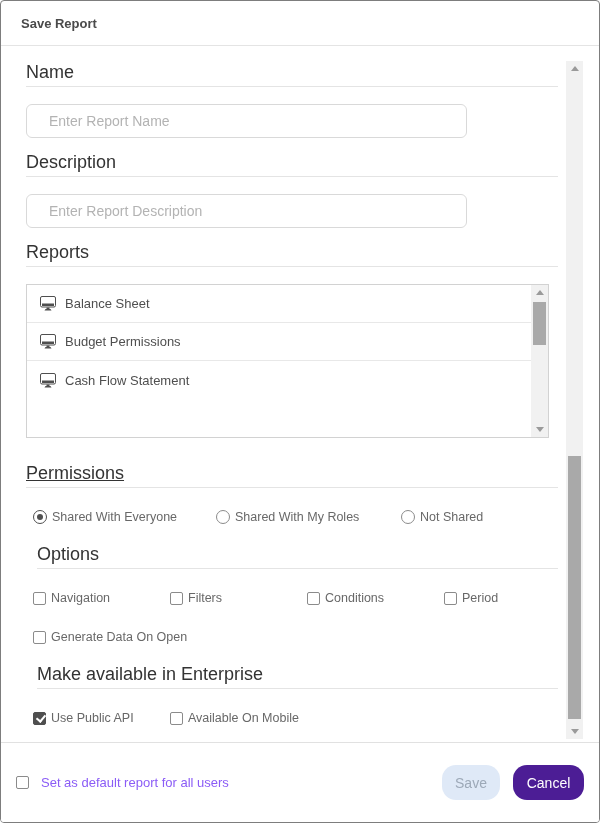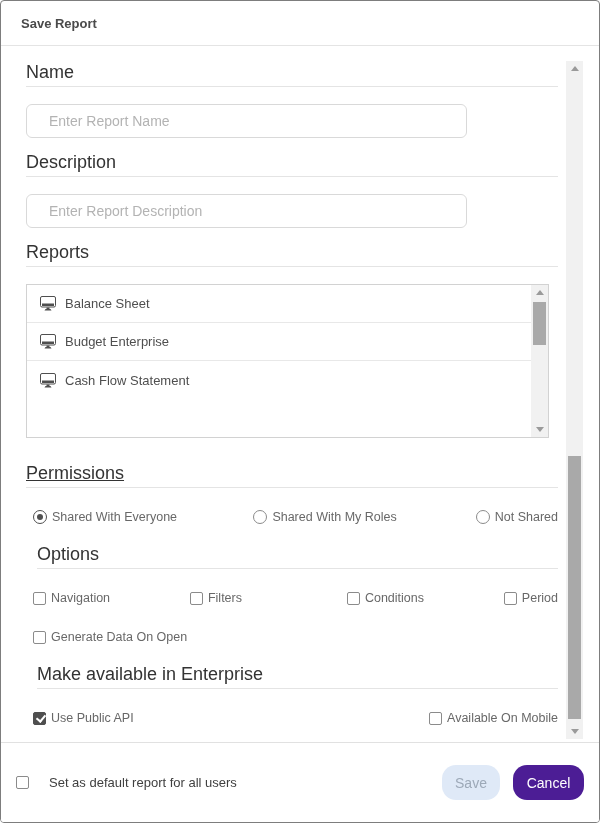--- a/index.html
+++ b/index.html
@@ -35,21 +35,21 @@
   .sec-label {
     font-size: 18px; color: #333;
     line-height: 15px;
     padding-bottom: 6px;
     border-bottom: 1px solid #e4e4e4;
   }
   .mt18 { margin-top: 18px; }
   .mt17 { margin-top: 17px; }
   .mt28 { margin-top: 28px; text-decoration: underline; }
   .mt22 { margin-top: 22px; margin-left: 11px; }
-  .mt21 { margin-top: 21px; justify-content: space-between; }
+  .mt21 { margin-top: 21px; }
   .mt23 { margin-top: 23px; }
 
   .text-input {
     margin-top: 17px;
     width: 441px; height: 34px;
     border: 1px solid #d9d9d9; border-radius: 6px;
     padding: 0 10px 0 22px;
     font-family: Liberation Sans, sans-serif;
     font-size: 14px; color: #555;
     outline: none;
@@ -150,21 +150,21 @@
 
   
   .footer {
     position: absolute; left: 0; right: 0; bottom: 0;
     height: 80px;
     border-top: 1px solid #e1e1e1;
     background: #fff;
     display: flex; align-items: center;
     padding: 0 15px;
   }
-  .footer .opt .txt { font-size: 13px; color: #404040; margin-left: 20px; }
+  .footer .opt .txt { font-size: 13px; color: #8b5cf6; margin-left: 12px; }
   .footer .spacer { flex: 1; }
   .btn {
     height: 35px;
     border: none; border-radius: 14px;
     font-family: "Liberation Sans", sans-serif;
     font-size: 14px;
     cursor: pointer;
   }
   .btn-save { width: 58px; background: #dfe9f7; color: #9da9b8; margin-right: 13px; }
   .btn-cancel { width: 71px; background: #4c1d95; color: #ffffff; }
@@ -203,21 +203,21 @@
           </div>
           <div class="list-row">
             <span class="mon">
               <svg width="16" height="15" viewBox="0 0 16 15">
                   <rect x="0.5" y="0.5" width="15" height="10.5" rx="1.5" fill="none" stroke="#4f4f4f"></rect>
                   <rect x="2" y="7.5" width="12" height="2.5" fill="#4f4f4f"></rect>
                   <rect x="6.5" y="11.5" width="3" height="1.5" fill="#4f4f4f"></rect>
                   <path d="M4.5 14.5 L11.5 14.5 L10.5 13 L5.5 13 Z" fill="#4f4f4f"></path>
                 </svg>
             </span>
-            <span class="lbl">Budget Enterprise</span>
+            <span class="lbl">Budget Permissions</span>
           </div>
           <div class="list-row">
             <span class="mon">
               <svg width="16" height="15" viewBox="0 0 16 15">
                   <rect x="0.5" y="0.5" width="15" height="10.5" rx="1.5" fill="none" stroke="#4f4f4f"></rect>
                   <rect x="2" y="7.5" width="12" height="2.5" fill="#4f4f4f"></rect>
                   <rect x="6.5" y="11.5" width="3" height="1.5" fill="#4f4f4f"></rect>
                   <path d="M4.5 14.5 L11.5 14.5 L10.5 13 L5.5 13 Z" fill="#4f4f4f"></path>
                 </svg>
             </span>

